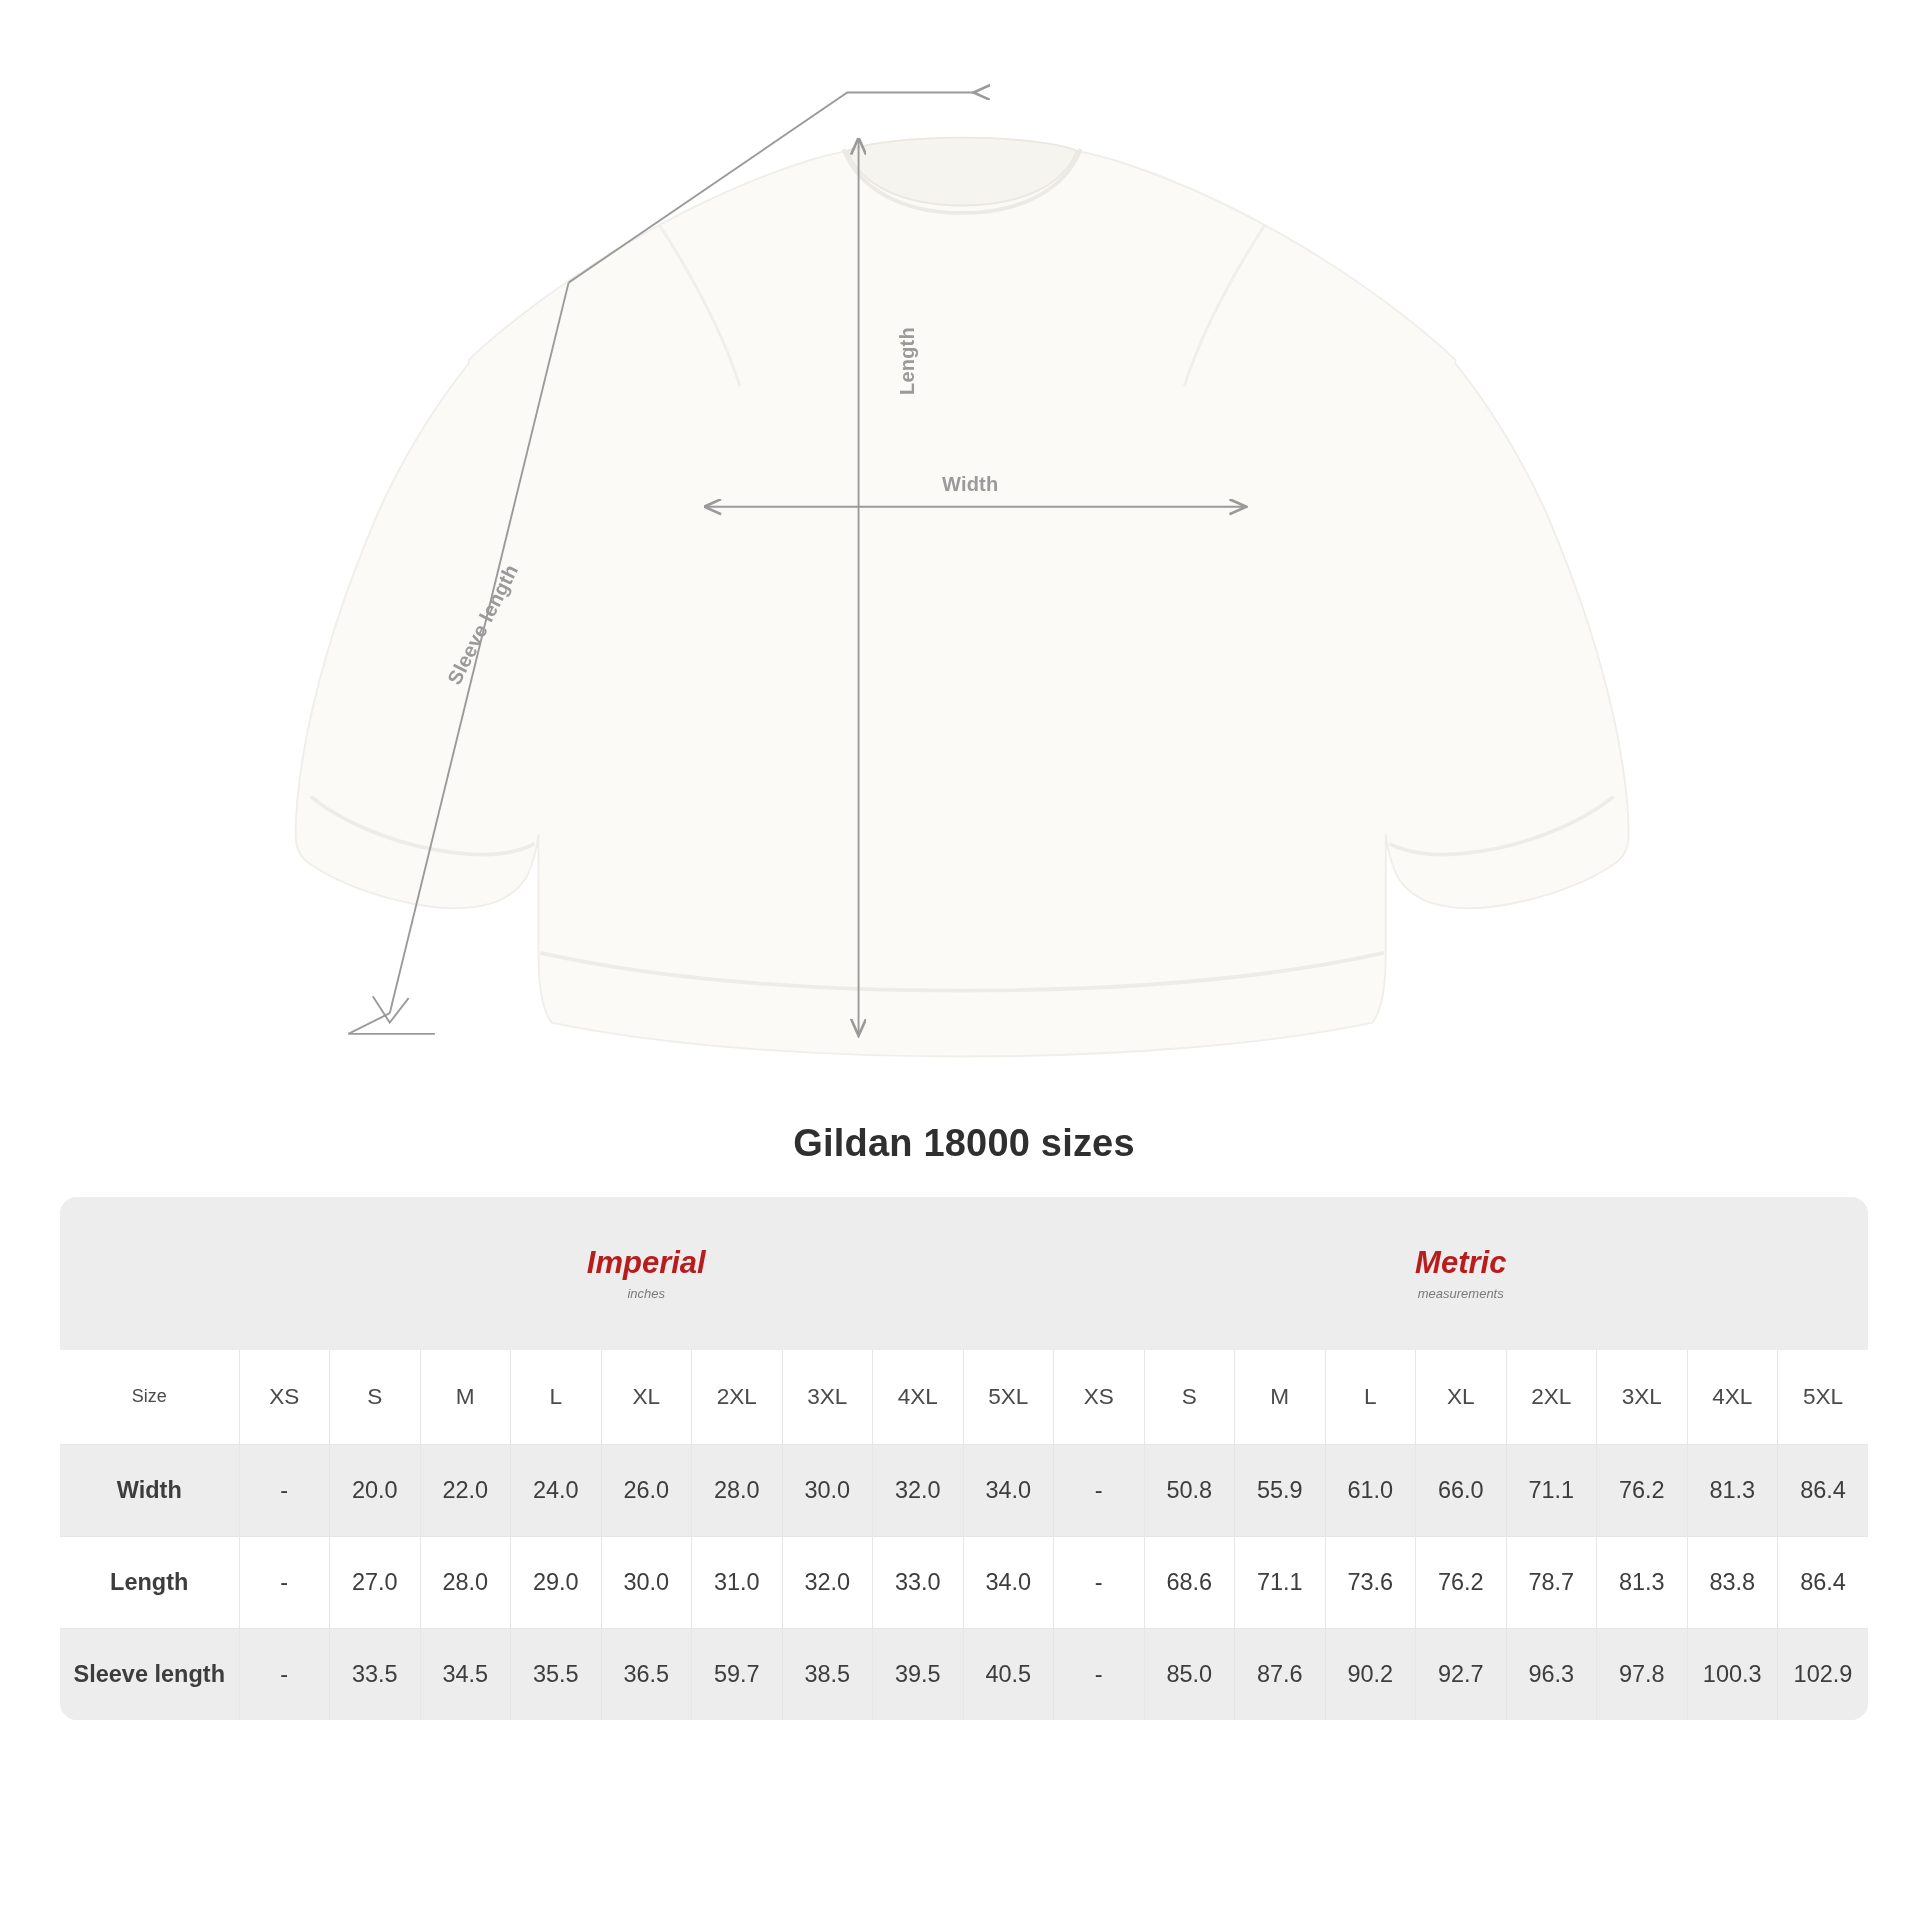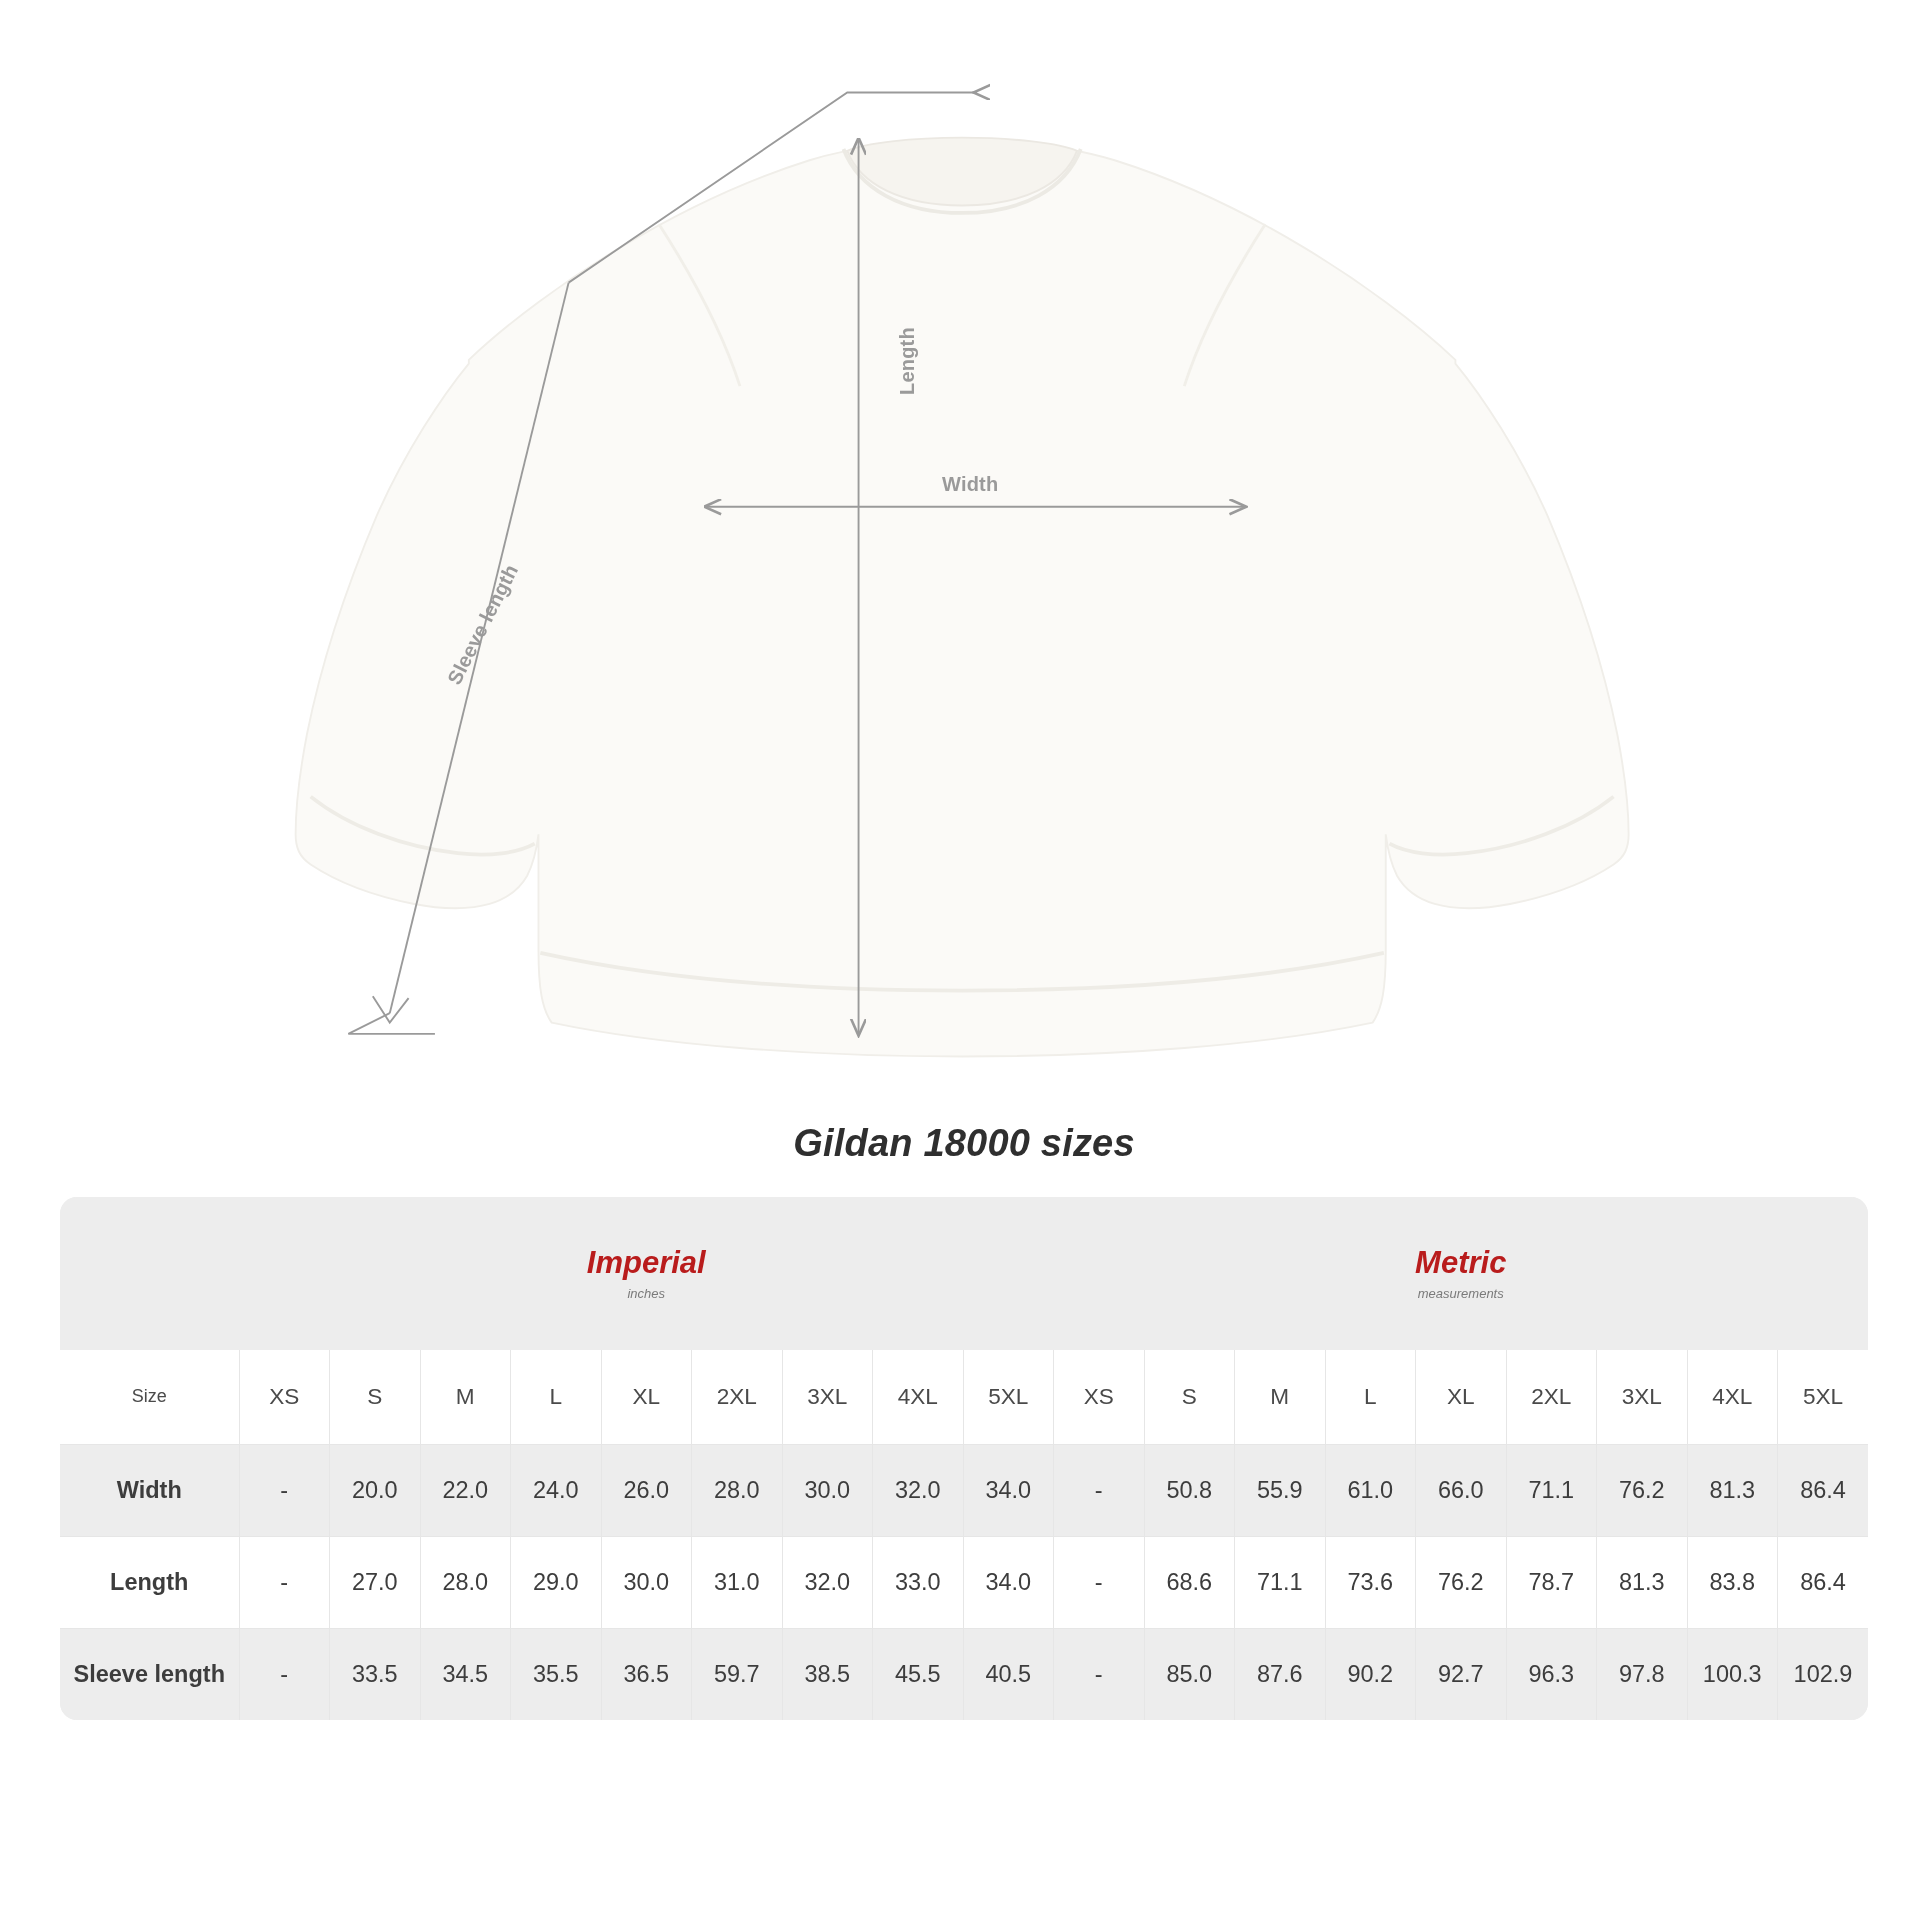--- a/index.html
+++ b/index.html
@@ -53,21 +53,20 @@
   .title-block {
     text-align: center;
     margin-top: 5.6px;
   }
   .chart-title {
     font-size: 38px;
     font-weight: bold;
     color: #2f2f2f;
     margin: 0;
     letter-spacing: 0.2px;
-    font-style: italic;
   }
   .chart-note {
     font-size: 20px;
     font-style: italic;
     color: #6d6d6d;
     margin-top: 15px;
   }
 
   
   .table-wrap {
@@ -324,21 +323,21 @@
           </tr>
           <tr class="data-row shaded">
             <td class="rowhead">Sleeve length</td>
             <td>-</td>
             <td>33.5</td>
             <td>34.5</td>
             <td>35.5</td>
             <td>36.5</td>
             <td>59.7</td>
             <td>38.5</td>
-            <td>45.5</td>
+            <td>39.5</td>
             <td>40.5</td>
             <td>-</td>
             <td>85.0</td>
             <td>87.6</td>
             <td>90.2</td>
             <td>92.7</td>
             <td>96.3</td>
             <td>97.8</td>
             <td>100.3</td>
             <td>102.9</td>

